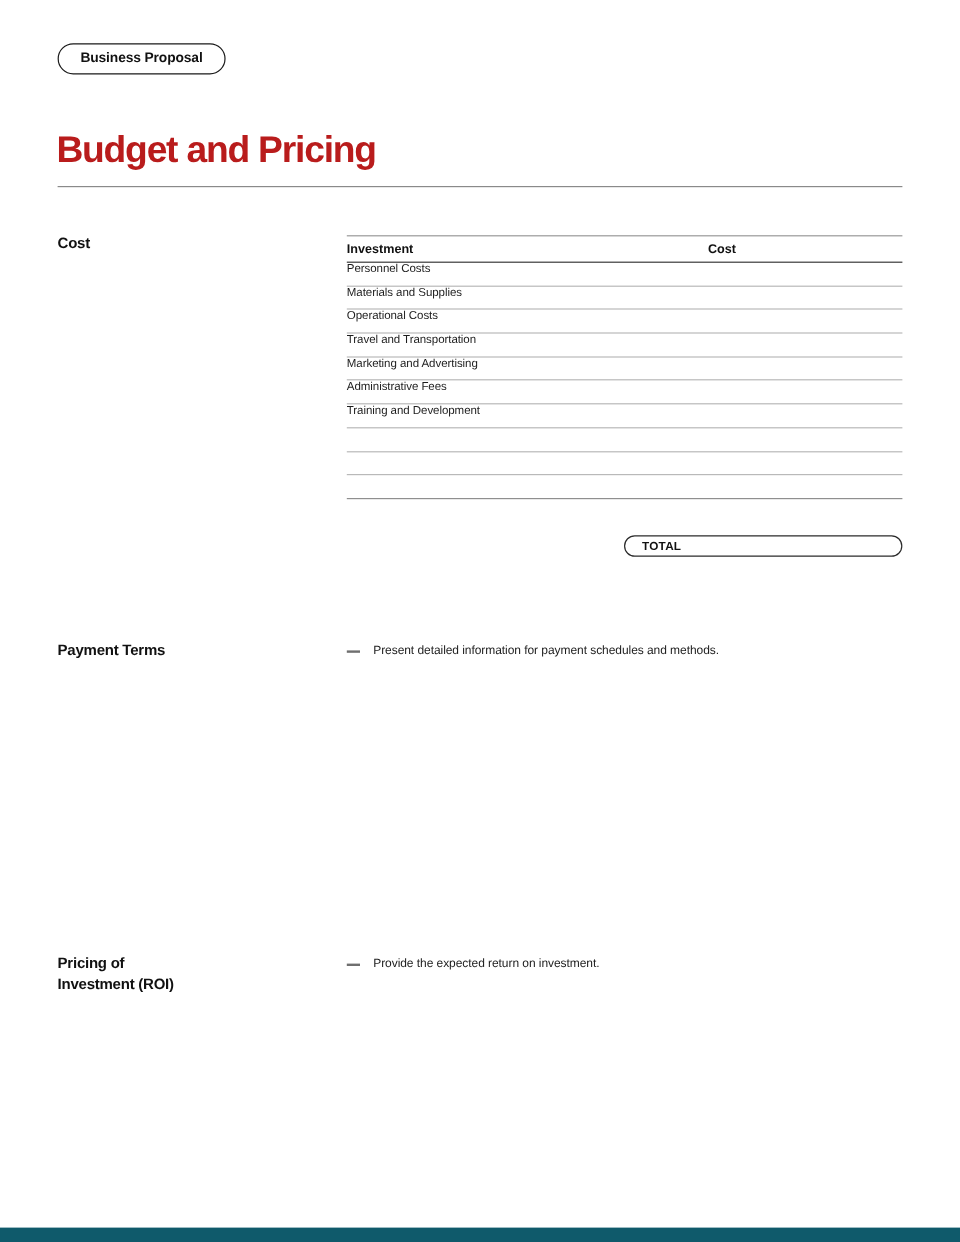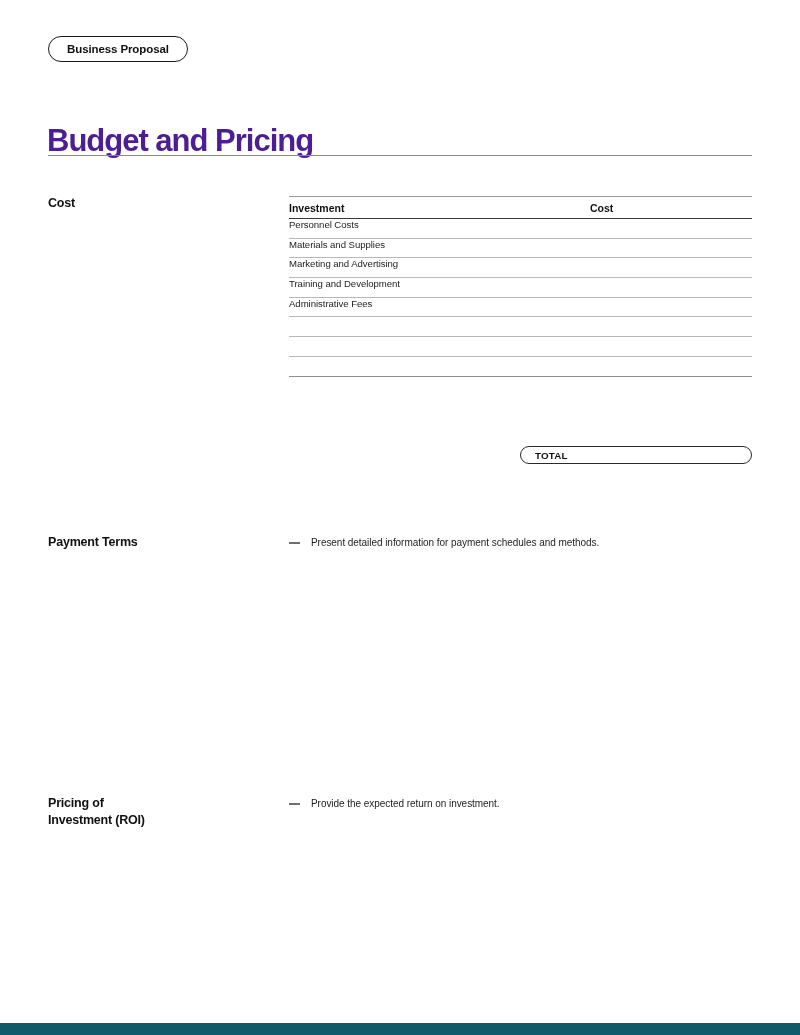--- a/index.html
+++ b/index.html
@@ -42,25 +42,25 @@
     font-weight: 700;
     letter-spacing: -0.1px;
     color: #111111;
     white-space: nowrap;
   }
 
   
   .page-title {
     position: absolute;
     left: 47px;
-    top: 124px;
+    top: 108px;
     font-size: 31px;
     font-weight: 700;
     letter-spacing: -1.0px;
-    color: #4c1d95;
+    color: #b91c1c;
     line-height: 1.1;
     white-space: nowrap;
   }
   .title-rule {
     position: absolute;
     left: 48px;
     top: 155px;
     width: 704px;
     height: 1px;
     background: #8a8a8a;
@@ -219,29 +219,37 @@
 
     <div class="ct-row">
       <span class="cat">Personnel Costs</span>
       <span class="val"></span>
     </div>
     <div class="ct-row">
       <span class="cat">Materials and Supplies</span>
       <span class="val"></span>
     </div>
     <div class="ct-row">
+      <span class="cat">Operational Costs</span>
+      <span class="val"></span>
+    </div>
+    <div class="ct-row">
+      <span class="cat">Travel and Transportation</span>
+      <span class="val"></span>
+    </div>
+    <div class="ct-row">
       <span class="cat">Marketing and Advertising</span>
       <span class="val"></span>
     </div>
     <div class="ct-row">
+      <span class="cat">Administrative Fees</span>
+      <span class="val"></span>
+    </div>
+    <div class="ct-row">
       <span class="cat">Training and Development</span>
-      <span class="val"></span>
-    </div>
-    <div class="ct-row">
-      <span class="cat">Administrative Fees</span>
       <span class="val"></span>
     </div>
     <div class="ct-row blank">
       <span class="cat"></span>
       <span class="val"></span>
     </div>
     <div class="ct-row blank">
       <span class="cat"></span>
       <span class="val"></span>
     </div>

